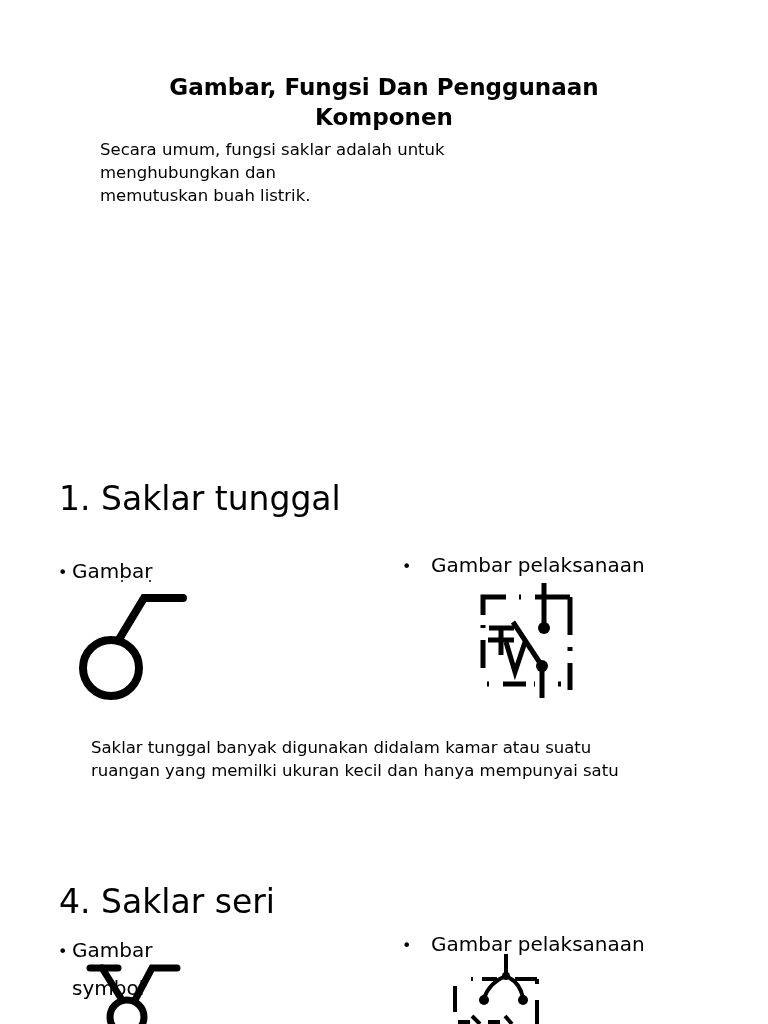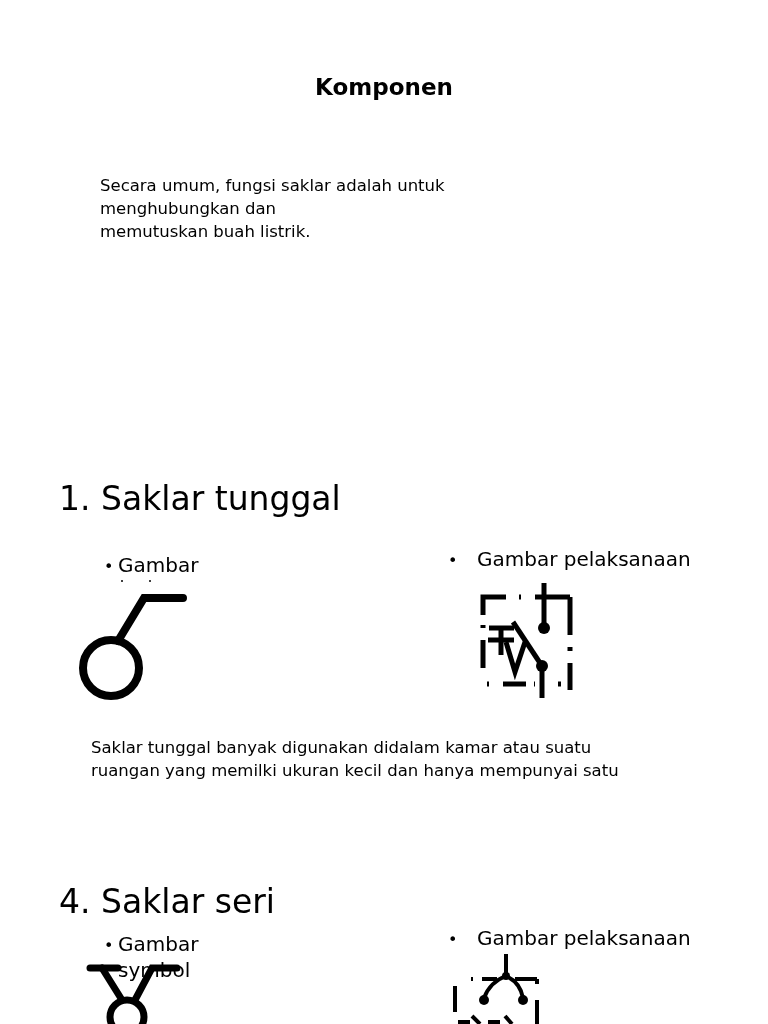--- a/index.html
+++ b/index.html
@@ -1,30 +1,31 @@
 <!DOCTYPE html>
 <html><head>
 <meta charset="utf-8">
 <style>
   html, body { margin:0; padding:0; }
   body { width:768px; height:1024px; background:#ffffff; position:relative; overflow:hidden;
          font-family:"DejaVu Sans", sans-serif; color:#000; }
   .abs { position:absolute; }
   .title { left:0; width:768px; top:72px; text-align:center; font-weight:bold; font-size:23px; line-height:30px; }
-  .intro { left:100px; top:138px; font-size:16.5px; line-height:23px; width:460px;margin-top:36px; }
+  .intro { left:100px; top:138px; font-size:16.5px; line-height:23px; width:460px; }
   .h2 { font-size:33px; line-height:40px; }
-  .bullet { font-size:20px; line-height:24px; white-space:nowrap;margin-left:46px; }
+  .bullet { font-size:20px; line-height:36px; white-space:nowrap; }
   .bullet .dot { font-size:16px; display:inline-block; width:14px; }
   .para { left:59px; top:736px; font-size:16.5px; line-height:23px; width:660px;margin-left:32px; }
   svg { position:absolute; overflow:visible; }
 </style>
 </head>
 <body>
 
 <div class="abs title">
+  <div>Gambar, Fungsi Dan Penggunaan</div>
   <div>Komponen</div>
 </div>
 
 <div class="abs intro">
   <div>Secara umum, fungsi saklar adalah untuk</div>
   <div>menghubungkan dan</div>
   <div>memutuskan buah listrik.</div>
 </div>
 
 <div class="abs h2" style="left:59px; top:479px;">1. Saklar tunggal</div>

